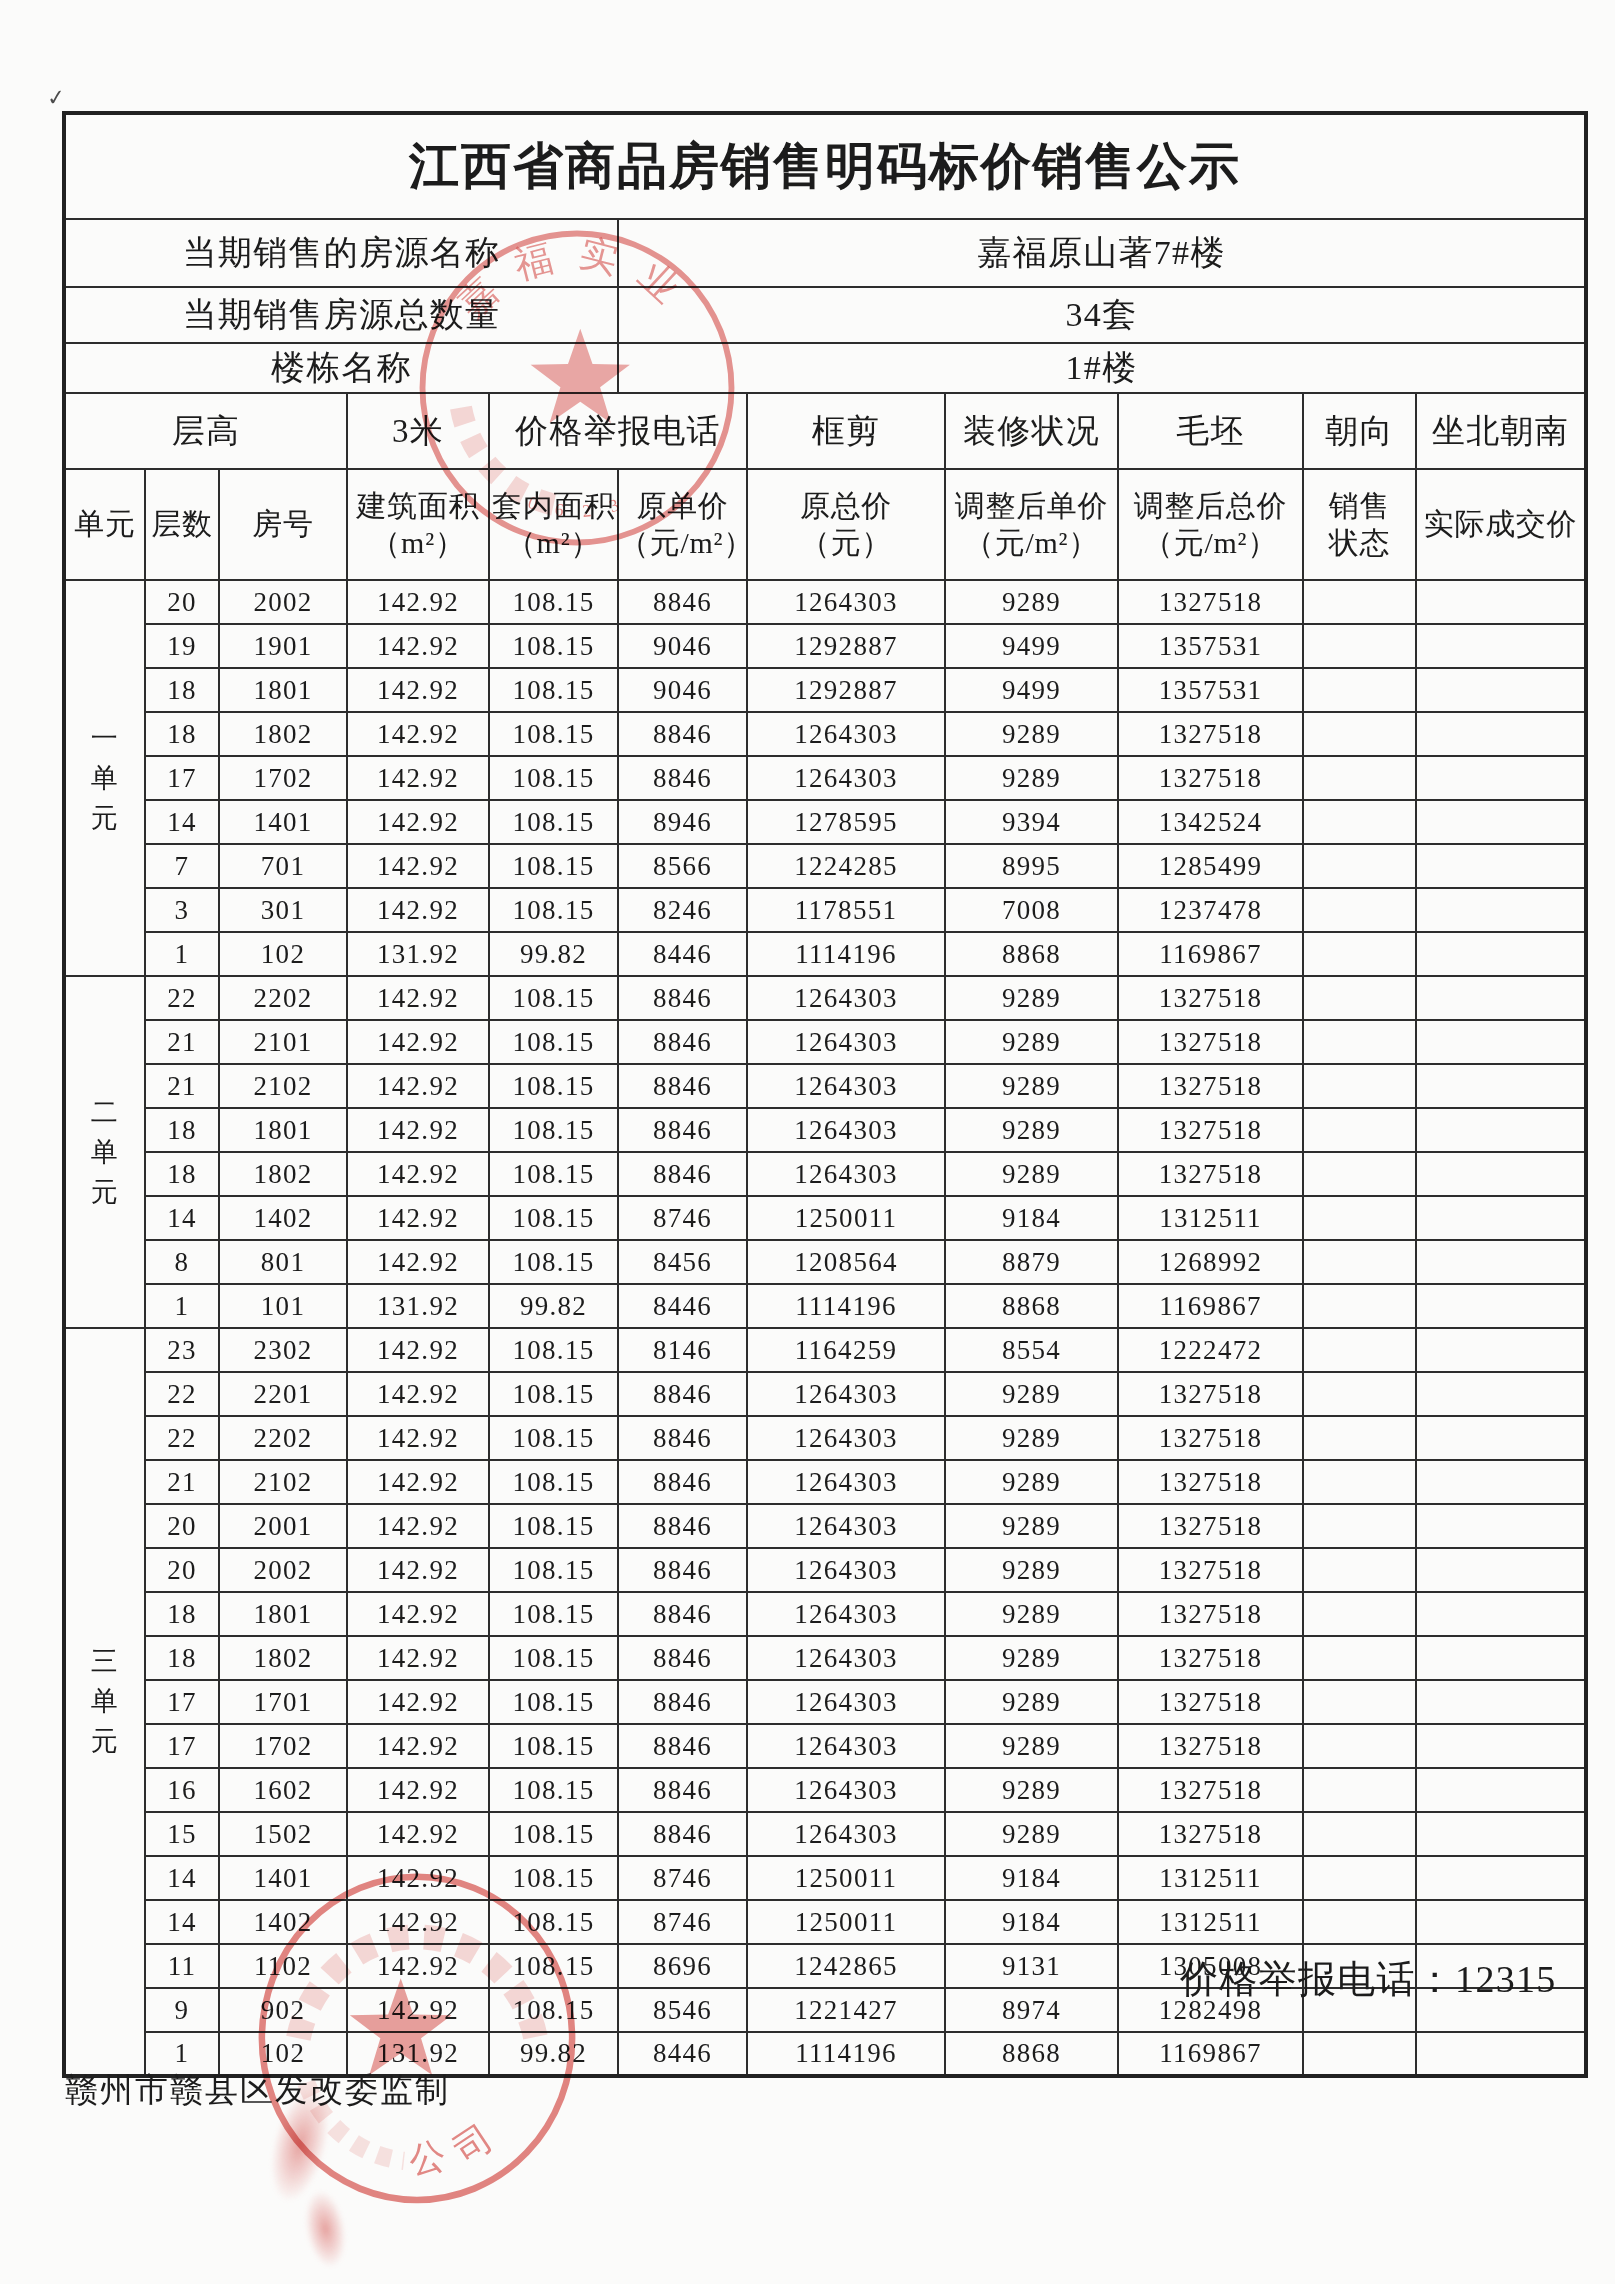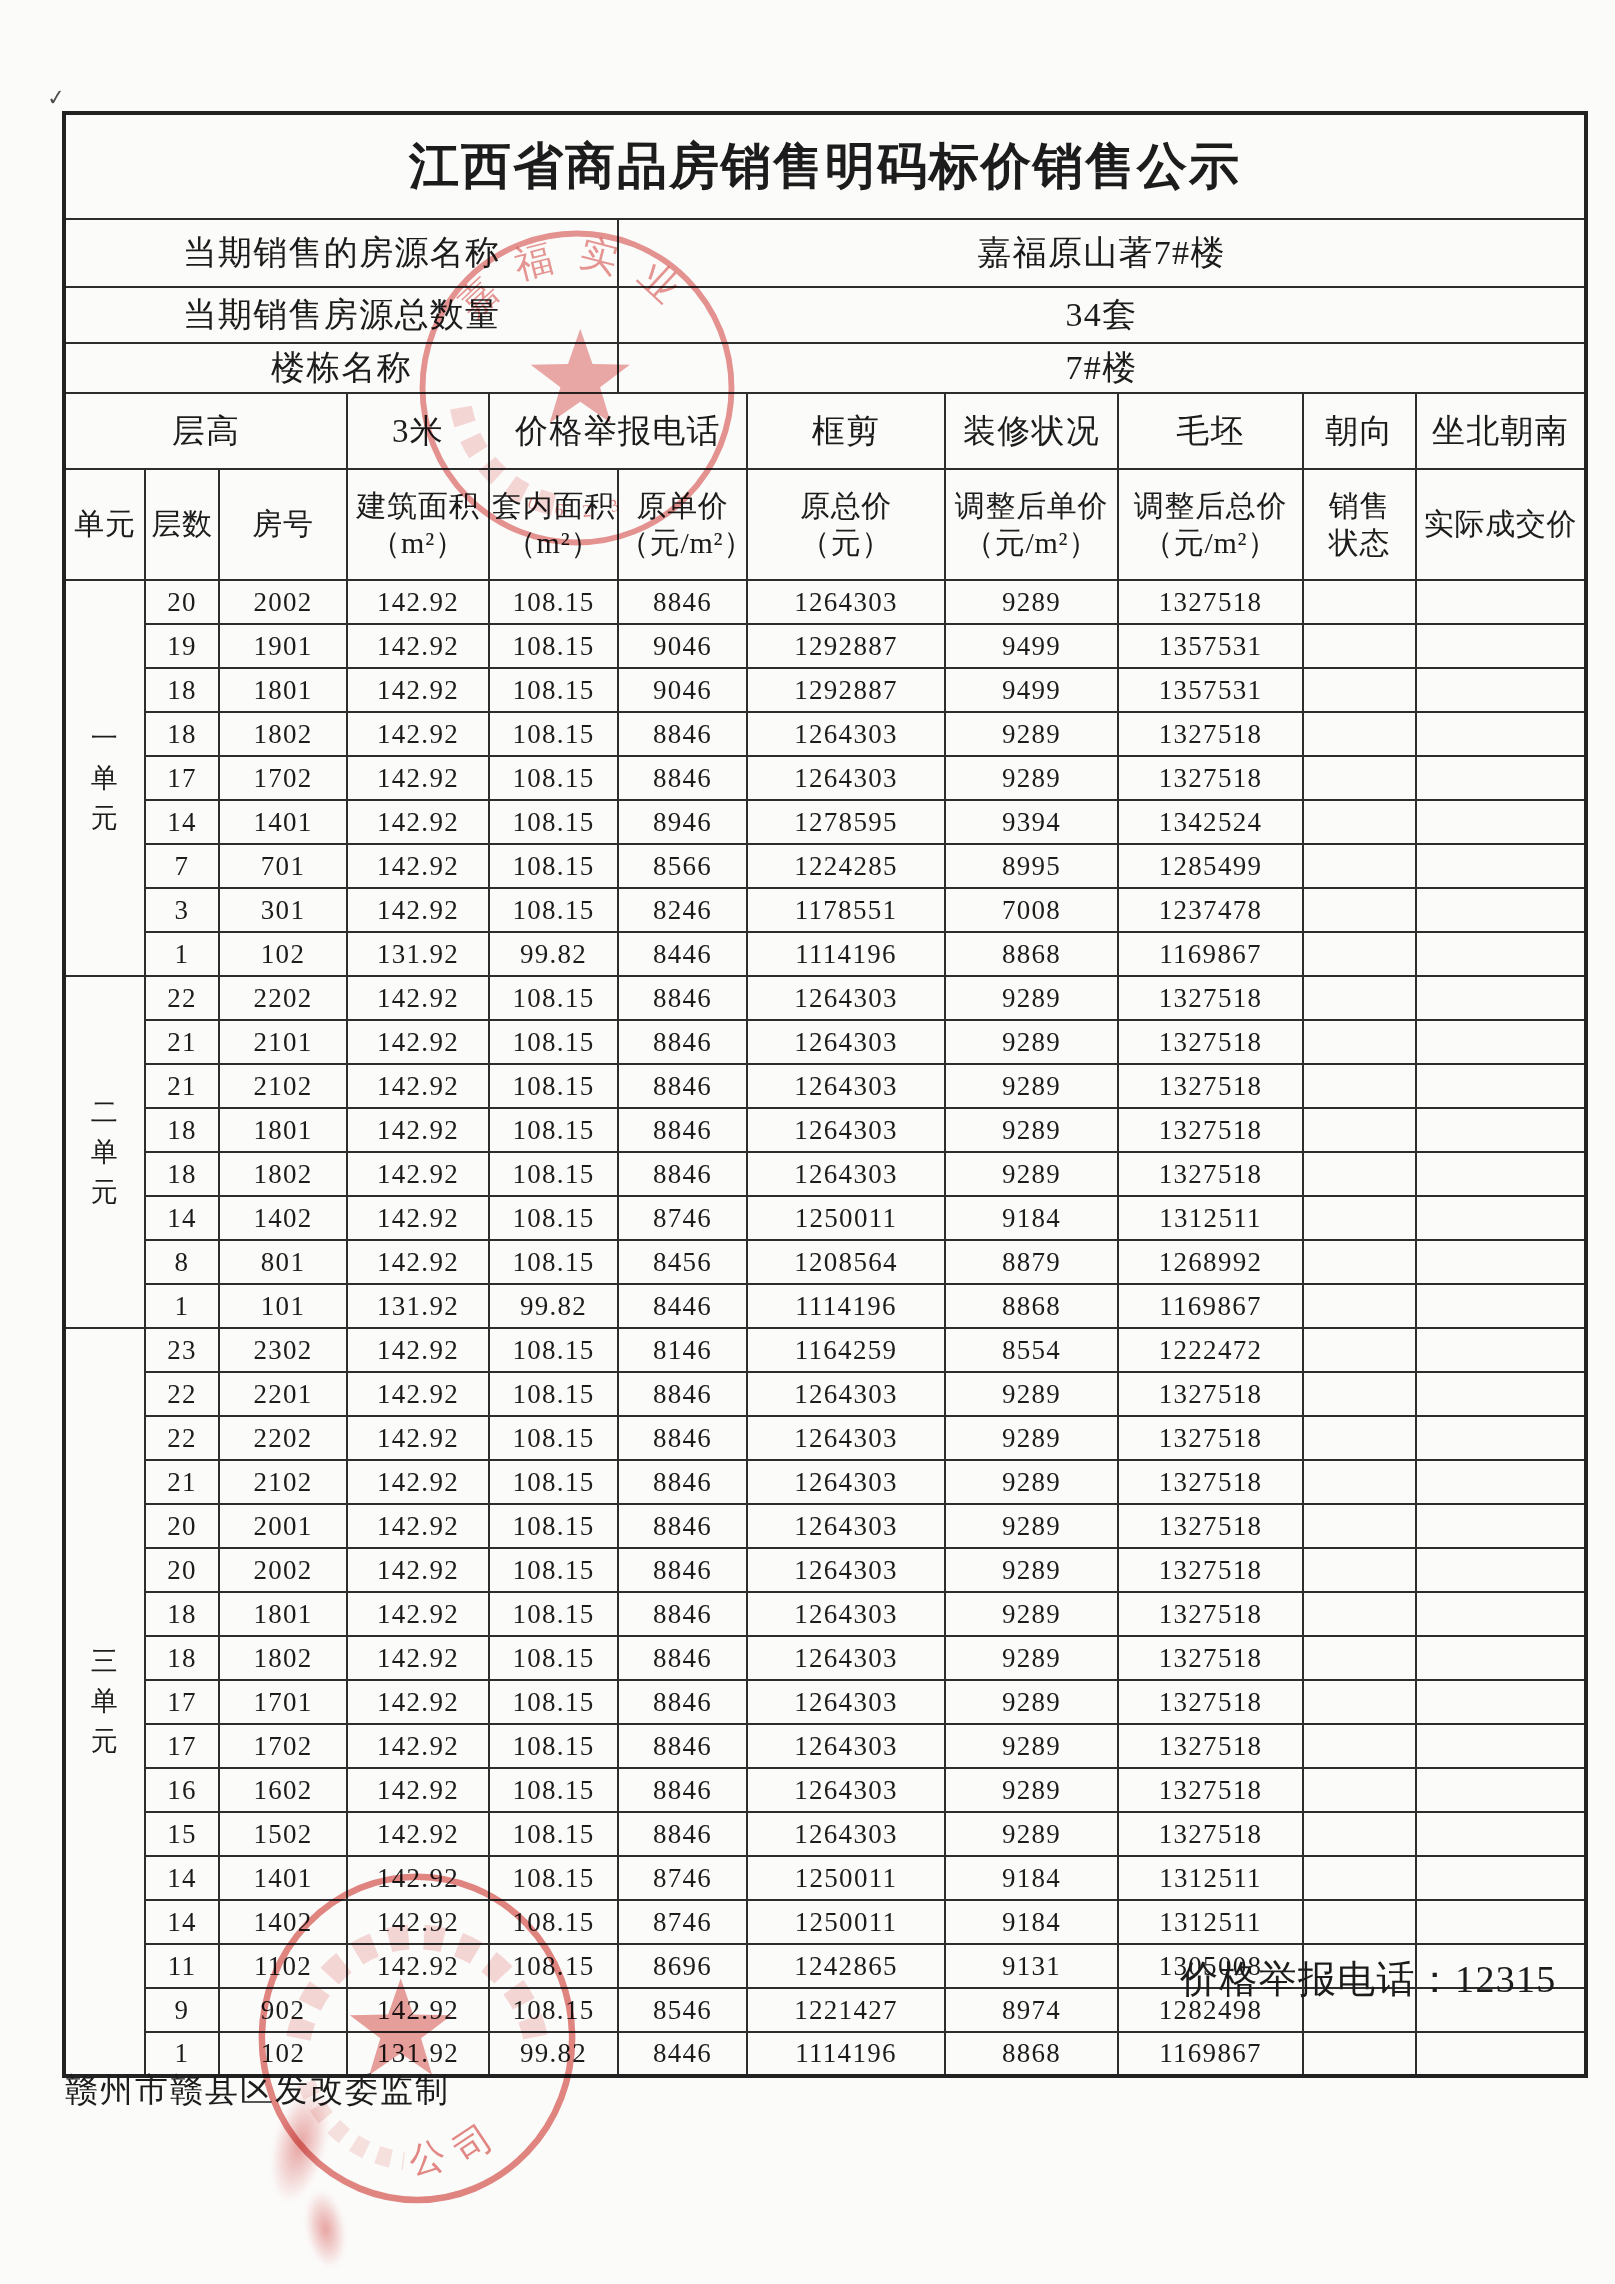--- a/index.html
+++ b/index.html
@@ -80,21 +80,21 @@
       <tr class="r-info1">
         <td colspan="5">当期销售的房源名称</td>
         <td colspan="6">嘉福原山著7#楼</td>
       </tr>
       <tr class="r-info2">
         <td colspan="5">当期销售房源总数量</td>
         <td colspan="6">34套</td>
       </tr>
       <tr class="r-info3">
         <td colspan="5">楼栋名称</td>
-        <td colspan="6">7#楼</td>
+        <td colspan="6">1#楼</td>
       </tr>
       <tr class="r-spec">
         <td colspan="3">层高</td>
         <td>3米</td>
         <td colspan="2">价格举报电话</td>
         <td>框剪</td>
         <td>装修状况</td>
         <td>毛坯</td>
         <td>朝向</td>
         <td>坐北朝南</td>

